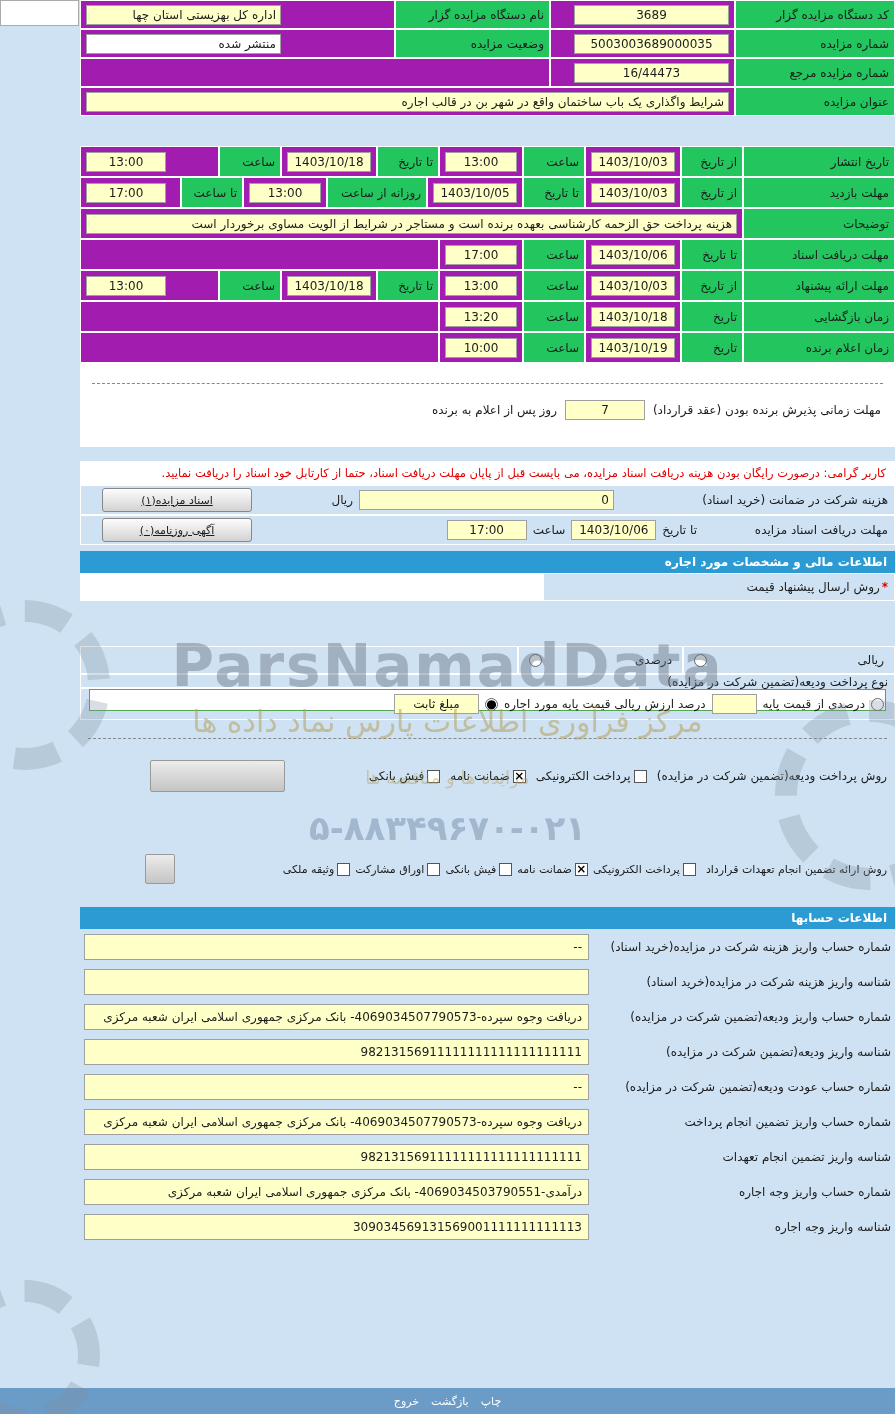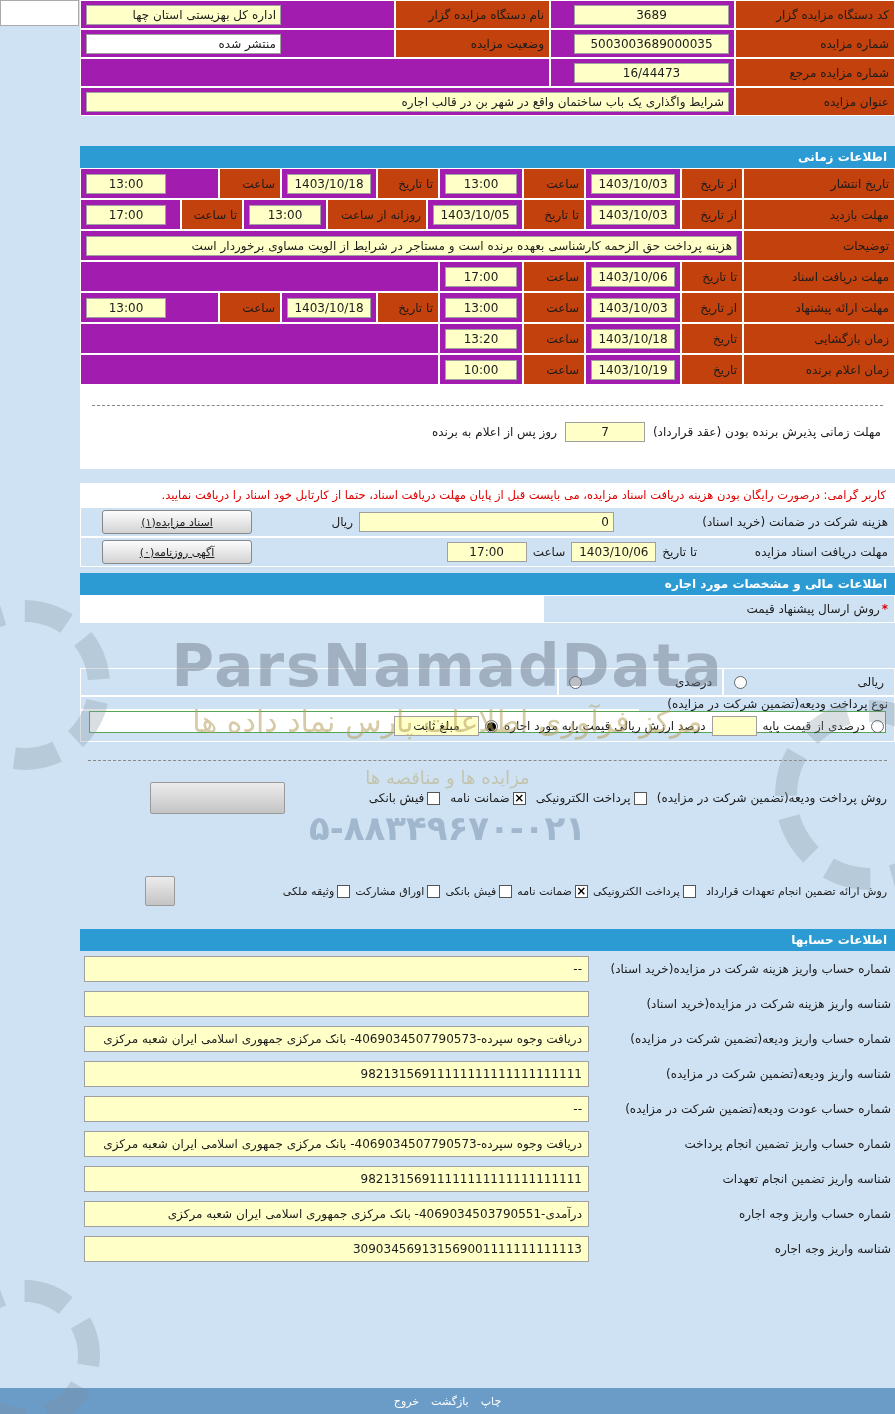--- a/index.html
+++ b/index.html
@@ -2,21 +2,21 @@
 <html lang="fa" dir="rtl"><head>
 <meta charset="utf-8">
 <style>
   *{margin:0;padding:0;box-sizing:border-box;}
   html,body{width:895px;height:1414px;}
   body{background:#cfe2f3;font-family:"DejaVu Sans",sans-serif;direction:rtl;font-size:12px;color:#1c1c1c;position:relative;overflow:hidden;}
   .content{position:absolute;top:0;right:0;width:815px;}
   .trow{display:flex;}
   .h29{height:29px;}
   .h31{height:31px;}
-  .tc{border:1px solid #fff;display:flex;align-items:center;padding:0 5px;background:#c2410c;overflow:hidden;white-space:nowrap;}
+  .tc{border:1px solid #fff;display:flex;align-items:center;padding:0 5px;background:#22c55e;overflow:hidden;white-space:nowrap;}
   .tc.white{background:#a21caf;}
   .c1{width:160px}.c2{width:185px}.c3{width:155px}.c4{flex:1}
   .tl{width:152px}.ts{width:62px}.tm{width:96px}.tt{width:84px}.tw{width:100px}.tf{flex:1}
   .endjust{justify-content:flex-end;}
   .ybox{background:#ffffc8;border:1px solid #a0a0a0;height:20px;display:flex;align-items:center;padding:0 4px;overflow:hidden;white-space:nowrap;}
   .wbox{background:#fff;border:1px solid #a0a0a0;height:20px;display:flex;align-items:center;padding:0 4px;overflow:hidden;white-space:nowrap;}
   .center{justify-content:center;}
   .fill{flex:1}
   .w45{width:45px}.w80{width:80px}.w85{width:85px}.w155{width:155px}.w195{width:195px}.w255{width:255px}
   .sec-hdr{height:22px;background:#2c9bd4;color:#fff;font-weight:bold;display:flex;align-items:center;padding:0 8px;font-size:12px;}
@@ -26,21 +26,21 @@
   .accept-row{display:flex;align-items:center;gap:8px;padding-right:4px;}
   .notice-row{background:#fff;border:1px solid #fff;height:24px;display:flex;align-items:center;padding:0 8px;color:#e00000;font-size:11.5px;}
   .form-row{display:flex;align-items:center;border:1px solid #fff;height:30px;padding:0 6px;gap:6px;background:#cfe2f3;}
   .lblw268{width:268px}.lblw185{width:185px}
   .btn{background:linear-gradient(#fdfdfd,#d2d2d2);border:1px solid #888;border-radius:3px;height:24px;width:150px;display:flex;align-items:center;justify-content:center;font-size:11px;margin-right:auto;margin-left:15px;cursor:pointer;text-decoration:underline;}
   .finrow{display:flex;border:1px solid #fff;height:28px;}
   .fin-lbl{width:350px;display:flex;align-items:center;padding:0 6px;background:#cfe2f3;}
   .fin-empty{flex:1;background:#fff;}
   .star{color:#e00000;font-weight:bold;margin-left:2px;}
   .opt-cell{display:flex;align-items:center;justify-content:space-between;border:1px solid #fff;background:#cfe2f3;padding:0 10px;height:28px;}
-  .oc1{width:172px}.oc2{width:165px}.ocf{flex:1;border:1px solid #fff;background:#cfe2f3;}
+  .oc1{width:212px}.oc2{width:165px}.ocf{flex:1;border:1px solid #fff;background:#cfe2f3;}
   .rad{width:13px;height:13px;min-width:13px;border:1px solid #666;border-radius:50%;background:#fff;display:inline-flex;align-items:center;justify-content:center;overflow:hidden;cursor:pointer;}
   .rad i{font-style:normal;font-size:12px;line-height:13px;color:#000;}
   .cb{width:13px;height:13px;min-width:13px;border:1px solid #555;background:#fff;display:inline-flex;align-items:center;justify-content:center;overflow:hidden;cursor:pointer;}
   .cb i{font-style:normal;font-size:12px;font-weight:bold;line-height:12px;color:#000;}
   .dtrow{display:flex;border:1px solid #fff;height:14px;flex-direction:column;}
   .dt-lbl{width:255px;display:flex;align-items:center;padding:0 6px;background:#cfe2f3;}
   .dt-rest{flex:1;background:#cfe2f3;display:flex;align-items:center;}
   .greenbox{flex:1;height:22px;background:#fff;border:1px solid #55a555;margin:0 8px;}
   .percent-row{display:flex;align-items:center;gap:6px;padding:0 10px;height:32px;border:1px solid #fff;background:#cfe2f3;}
   .dash2{border-top:1px dashed #888;margin:18px 8px 14px;}
@@ -119,23 +119,20 @@
           <span>عنوان مزایده</span>
         </div>
       <div class="tc white c4">
           <span class="ybox fill">شرایط واگذاری یک باب ساختمان واقع در شهر بن در قالب اجاره</span>
         </div>
     </div>
   </div>
 
   <div class="gap30"></div>
 
-  <div class="sec-hdr">
-      <span>اطلاعات زمانی</span>
-    </div>
 
   <div>
     <div class="trow h31">
       <div class="tc tl">
           <span>تاریخ انتشار</span>
         </div>
       <div class="tc ts">
           <span>از تاریخ</span>
         </div>
       <div class="tc white tm">

